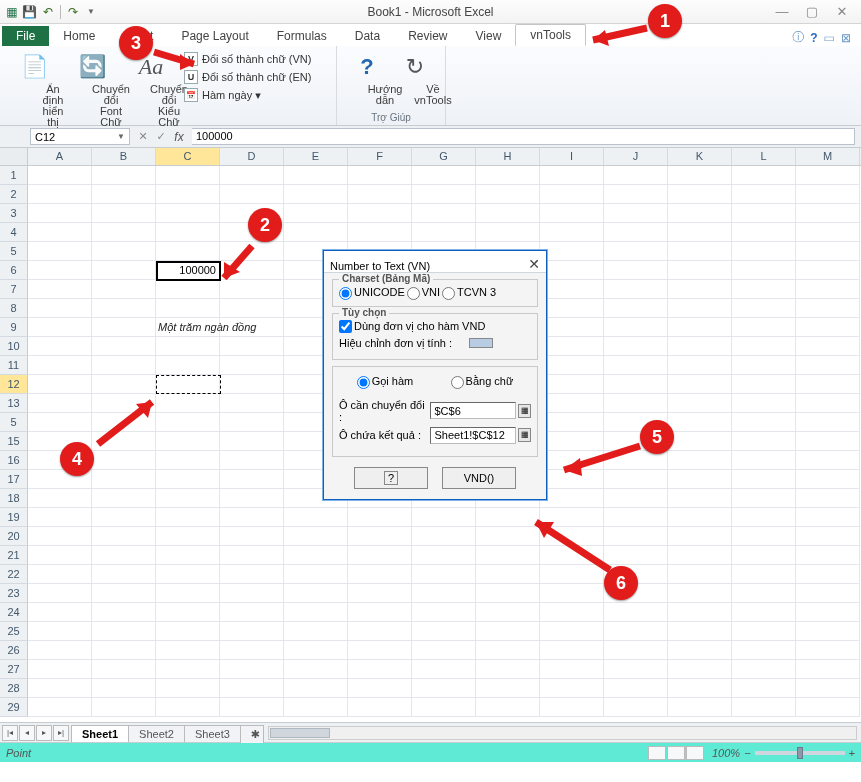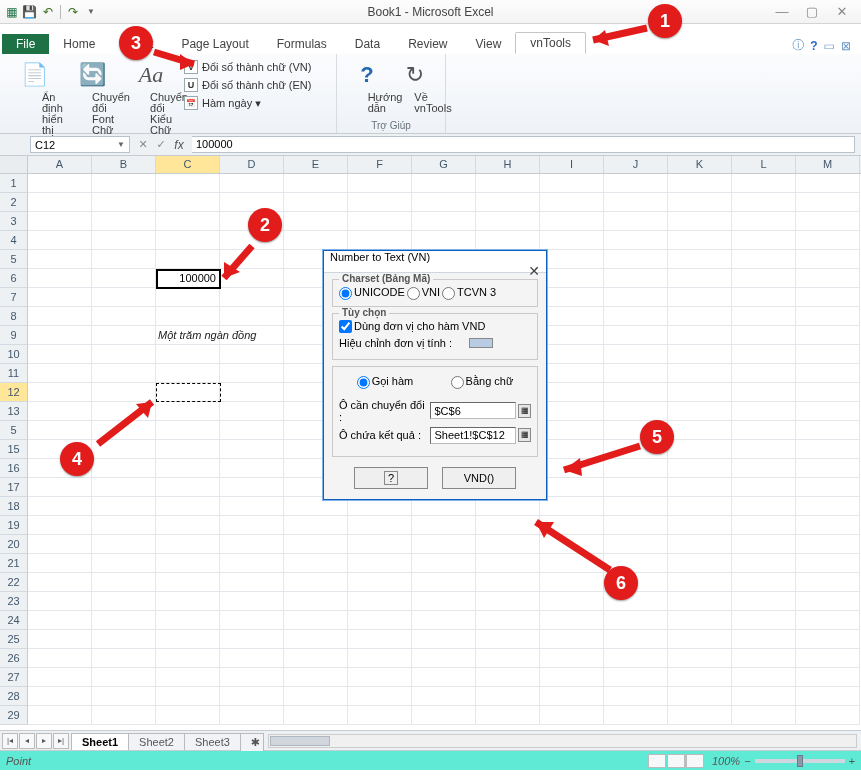--- a/index.html
+++ b/index.html
@@ -8,34 +8,34 @@
 
 .titlebar { height:24px; background:linear-gradient(#fdfdfd,#f3f3f3); border-bottom:1px solid #d4d4d4; display:flex; align-items:center; position:relative; }
 .qat { display:flex; align-items:center; gap:2px; padding-left:4px; }
 .qat-icon { width:16px; height:16px; display:flex; align-items:center; justify-content:center; font-size:12px; color:#3b6e22; cursor:pointer; }
 .qat-sep { width:1px; height:14px; background:#bbb; margin:0 2px;}
 .wintitle { position:absolute; left:0; right:0; text-align:center; font-size:12px; color:#444; pointer-events:none;}
 .winbtns { margin-left:auto; display:flex; gap:8px; padding-right:8px;}
 .winbtn { width:22px; height:16px; display:flex; align-items:center; justify-content:center; color:#888; cursor:pointer; font-size:13px;}
 
 
-.tabs { height:22px; display:flex; align-items:flex-end; background:#fff; padding-left:2px; position:relative;margin-top:8px;}
+.tabs { height:22px; display:flex; align-items:flex-end; background:#fff; padding-left:2px; position:relative;}
 .filetab { background:#1e7145; color:#fff; padding:3px 14px; font-size:12px; cursor:pointer; }
 .tab { padding:3px 14px 3px; font-size:12px; color:#444; cursor:pointer; position:relative;}
 .tab.active { border:1px solid #c5c5c5; border-bottom:1px solid #fff; background:#fff; border-top-left-radius:2px;border-top-right-radius:2px;}
 .tabicons { margin-left:auto; display:flex; gap:6px; padding-right:10px; align-items:center;}
 .tabicons span { color:#6b99c7; font-size:12px; cursor:pointer;}
 
 
 .ribbon { height:80px; background:linear-gradient(#fbfcfe,#eef2f7); border-bottom:1px solid #c7ccd1; display:flex; }
 .group { border-right:1px solid #d7dce1; padding:2px 6px 0; display:flex; flex-direction:column; }
 .group-label { text-align:center; font-size:10px; color:#68737e; padding:1px 0 2px; margin-top:auto;}
 .bigbtn { display:flex; flex-direction:column; align-items:center; width:58px; padding-top:4px; cursor:pointer;}
 .bigbtn .ico { width:30px; height:30px; display:flex; align-items:center; justify-content:center; font-size:22px;}
-.bigbtn .lbl { font-size:10px; color:#3b3b3b; line-height:11px; margin-top:2px;margin-left:36px;}
+.bigbtn .lbl { font-size:10px; color:#3b3b3b; text-align:center; line-height:11px; margin-top:2px;margin-left:36px;}
 .rowbtns { display:flex; flex-direction:column; gap:2px; padding-top:3px;}
 .smallbtn { display:flex; align-items:center; gap:4px; padding:1px 4px; font-size:11px; color:#333; cursor:pointer;}
 .smallbtn .sqicon { width:14px; height:14px; border:1px solid #9aa; display:inline-flex; align-items:center; justify-content:center; font-size:9px; font-weight:bold; background:#fff; color:#333;}
 
 
 .fbar { height:22px; display:flex; align-items:stretch; border-bottom:1px solid #c7ccd1; background:#eef1f4;}
 .namebox { width:100px; border:1px solid #b9c2cc; background:#fff; margin:2px 0 2px 30px; display:flex; align-items:center; padding:0 4px; font-size:11px; position:relative;}
 .namebox .dd { margin-left:auto; color:#666; font-size:8px;}
 .fxcontrols { display:flex; align-items:center; padding:0 4px;}
 .fxcontrols span { width:18px; text-align:center; color:#888; font-size:11px; cursor:pointer;}
@@ -72,21 +72,21 @@
 
 .status { height:20px; background:#5eead4; border-top:1px solid #c7ccd1; display:flex; align-items:center; font-size:11px; color:#555; padding:0 6px;font-style:italic;}
 .status .views { margin-left:auto; display:flex; gap:1px;}
 .viewbtn { width:18px; height:14px; border:1px solid #bbb; background:#f6f8fa; cursor:pointer;}
 .zoom { margin-left:8px; display:flex; align-items:center; gap:4px;}
 .zoom .track { width:90px; height:4px; background:#cfd6dd; position:relative;}
 .zoom .track .hnd { position:absolute; left:42px; top:-4px; width:6px; height:12px; background:#8b9aab; border:1px solid #6a7a8b;}
 
 
 .dialog { position:absolute; left:323px; top:250px; width:224px; background:#f4f4f4; border:1px solid #0f5fbf; box-shadow:0 0 0 1px #7db3ea; }
-.dlg-title { height:22px; background:#fff; display:flex; align-items:flex-start; padding:0 6px; font-size:11px; border-bottom:1px solid #cfd6dd;flex-direction:column;}
+.dlg-title { height:22px; background:#fff; display:flex; align-items:flex-end; padding:0 6px; font-size:11px; border-bottom:1px solid #cfd6dd;}
 .dlg-title .x { margin-left:auto; cursor:pointer; font-size:14px; color:#444;}
 .fset { border:1px solid #c9c9c9; margin:6px 8px 4px; padding:6px 6px 6px; position:relative;}
 .fset .lg { position:absolute; top:-7px; left:6px; background:#f4f4f4; padding:0 3px; font-size:10px; color:#555;font-weight:bold;}
 .optrow { display:flex; gap:2px; font-size:11px; align-items:center;}
 .chkrow { display:flex; align-items:center; gap:4px; font-size:11px;}
 .frow { display:flex; align-items:center; margin:4px 0; font-size:11px;}
 .frow label { width:104px;}
 .tinyfield { border:1px inset #bbb; background:#fff; height:17px; width:86px; padding:0 3px; font-size:11px;}
 .pickbtn { width:14px; height:14px; border:1px solid #888; margin-left:2px; background:#e6e6e6; font-size:8px; line-height:11px; text-align:center; cursor:pointer;}
 .dbtn { width:74px; height:22px; border:1px solid #888; background:#efefef; font-size:11px; cursor:pointer;}

